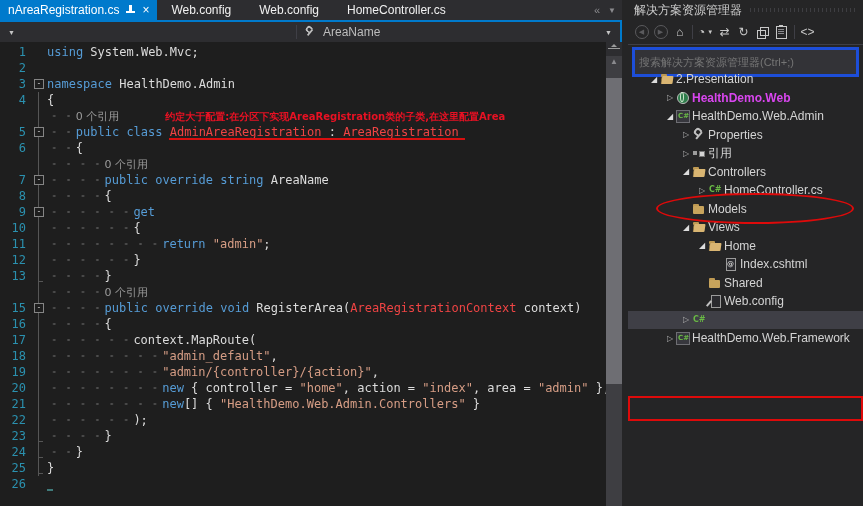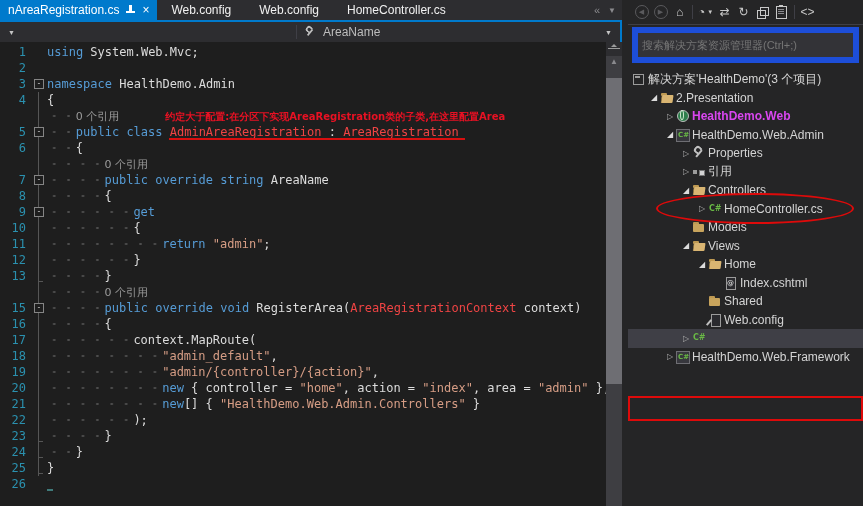--- a/index.html
+++ b/index.html
@@ -72,21 +72,21 @@
   .circ{width:12px;height:12px;border:1px solid currentColor;border-radius:50%;font-size:7px;line-height:11px;text-align:center;}
   .sep{width:1px;height:14px;background:#3F3F46;margin:0 3px;}
   .micro-dd{font-size:6px;margin-left:2px;color:#C8C8C8;}
   .sh-pages{position:relative;width:11px;height:11px;}
   .sh-pages::before{content:"";position:absolute;left:0;top:3px;width:7px;height:7px;border:1px solid #C8C8C8;background:#252526;}
   .sh-pages::after{content:"";position:absolute;left:3px;top:0;width:7px;height:7px;border:1px solid #C8C8C8;}
   .sh-clip{position:relative;width:9px;height:11px;border:1px solid #C8C8C8;margin-top:1px;}
   .sh-clip::before{content:"";position:absolute;left:2px;top:-2px;width:4px;height:2px;background:#C8C8C8;}
   .sh-clip::after{content:"";position:absolute;left:1px;top:2px;width:6px;height:1px;background:#8A8A8E;box-shadow:0 2px 0 #8A8A8E,0 4px 0 #8A8A8E;}
   .ex-search{height:22px;padding:2px 4px;}
-  .ex-search input{width:100%;height:18px;box-sizing:border-box;background:#333337;border:6px solid #1d4ed8;
+  .ex-search input{width:100%;height:18px;box-sizing:border-box;background:#333337;border:3px solid #1d4ed8;
     color:#7F7F7F;font-size:11px;padding:12px 4px;outline:none;font-family:"Liberation Sans",sans-serif;}
   .tree{position:absolute;left:0;top:70px;right:0;bottom:0;}
   .trow{display:flex;align-items:center;height:18.5px;white-space:nowrap;}
   .trow.sel{background:#3F3F46;}
   .arr{width:12px;flex:none;font-size:8px;color:#ABABAB;text-align:center;}
   .arr.exp{color:#DCDCDC;}
   .tlabel{font-size:12px;color:#D4D4D4;margin-left:1px;}
   .tlabel.bold{color:#d946ef;font-weight:bold;}
 
   
@@ -189,20 +189,24 @@
     <div class="vscroll">
       <div class="split-handle"></div>
       <div class="sb-up">▲</div>
       <div class="sb-thumb"></div>
     </div>
   </div>
 
   <div class="splitter"></div>
 
   <div class="explorer">
+    <div class="ex-title">
+      <span>解决方案资源管理器</span>
+      <span class="grip"></span>
+    </div>
     <div class="ex-toolbar" id="extoolbar">
         <div class="tbi dim">
           <span class="circ">◀</span>
         </div>
         <div class="tbi dim">
           <span class="circ">▶</span>
         </div>
         <div class="tbi">⌂</div>
         <div class="sep"></div>
         <div class="tbi">◔<span class="micro-dd">▼</span></div>
@@ -214,24 +218,20 @@
         <div class="tbi">
           <span class="sh-clip"></span>
         </div>
         <div class="sep"></div>
         <div class="tbi">&lt;&gt;</div>
       </div>
     <div class="ex-search">
       <input type="text" placeholder="搜索解决方案资源管理器(Ctrl+;)" style="">
     </div>
     <div class="tree" id="tree">
-        <div class="trow" style="padding-left: 4px;">
-          <span class="tic ic-solution"></span>
-          <span class="tlabel">解决方案'HealthDemo'(3 个项目)</span>
-        </div>
         <div class="trow" style="padding-left: 20px;">
           <span class="arr exp">◢</span>
           <span class="tic ic-folder-open"></span>
           <span class="tlabel">2.Presentation</span>
         </div>
         <div class="trow" style="padding-left: 36px;">
           <span class="arr">▷</span>
           <span class="tic ic-web-project"></span>
           <span class="tlabel bold">HealthDemo.Web</span>
         </div>

